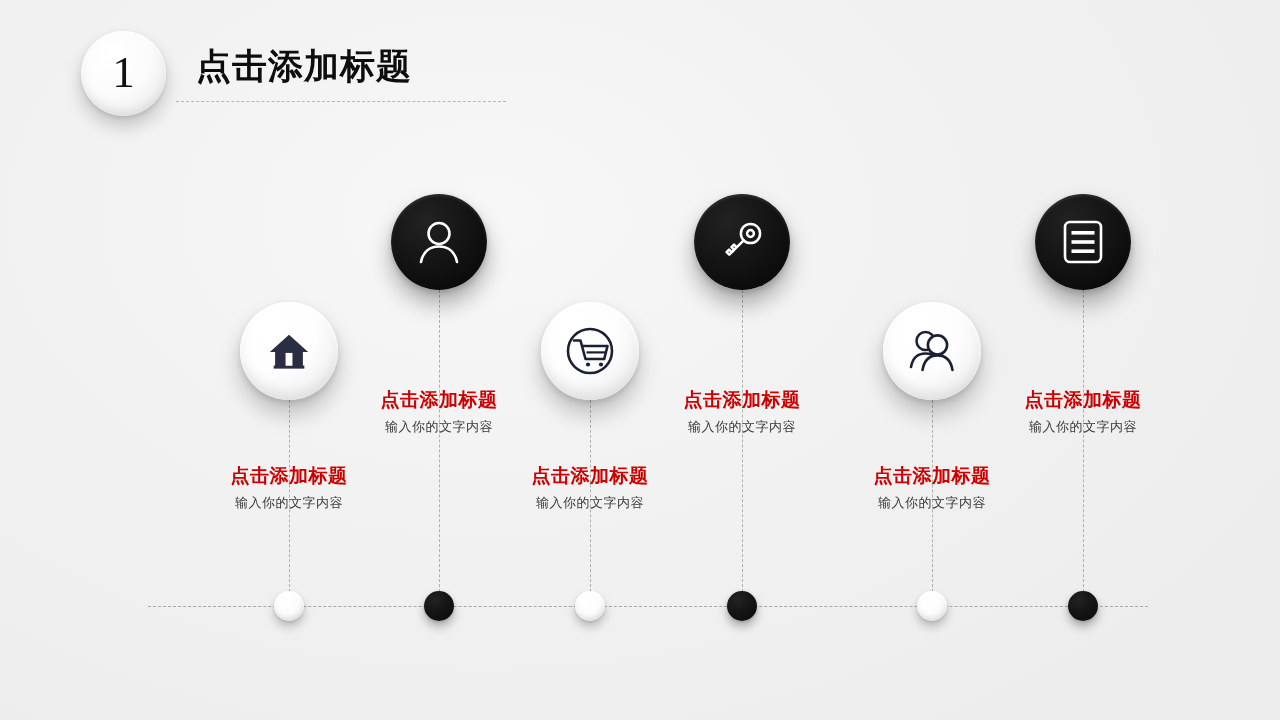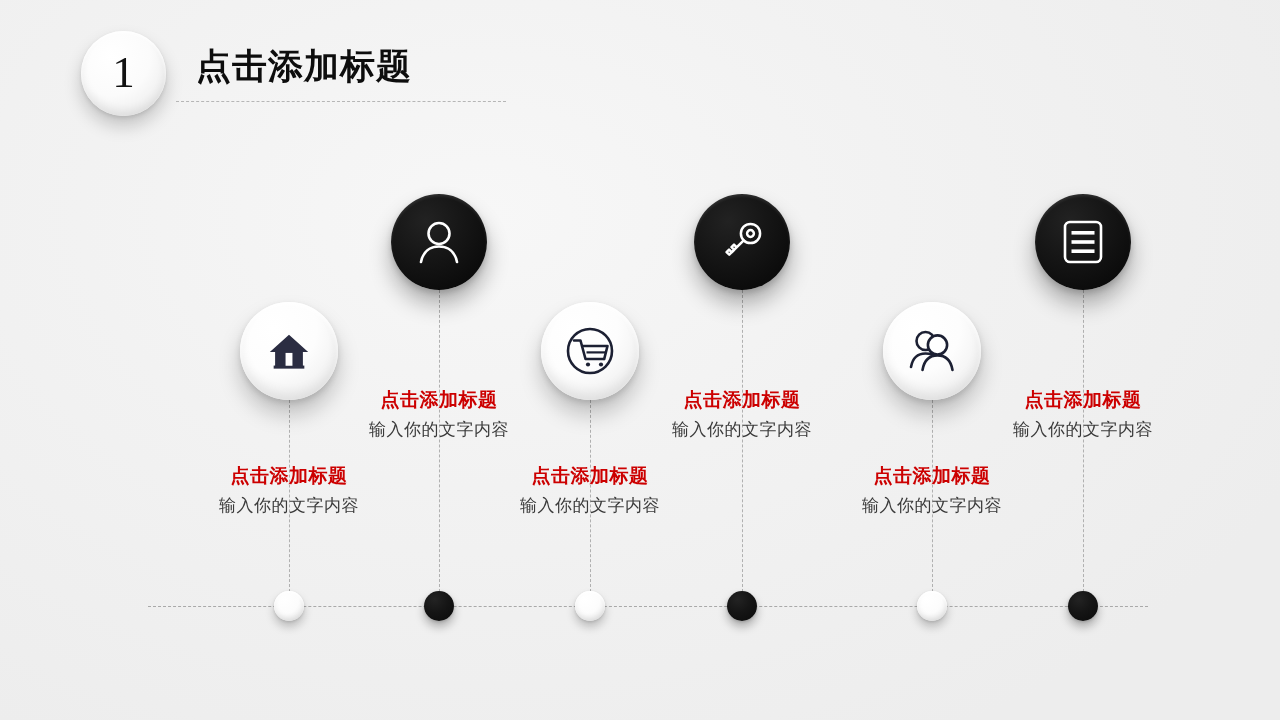--- a/index.html
+++ b/index.html
@@ -146,21 +146,21 @@
   .caption .cap-title {
     font-size: 19px;
     font-weight: bold;
     color: #cc0000;
     letter-spacing: 0.5px;
     line-height: 1.25;
     white-space: nowrap;
   }
   .caption .cap-sub {
     margin-top: 7px;
-    font-size: 17px;
+    font-size: 13px;
     font-weight: normal;
     color: #3a3a3a;
     letter-spacing: 0.5px;
     line-height: 1.25;
     white-space: nowrap;
   }
 </style>
 </head>
 <body>
 

